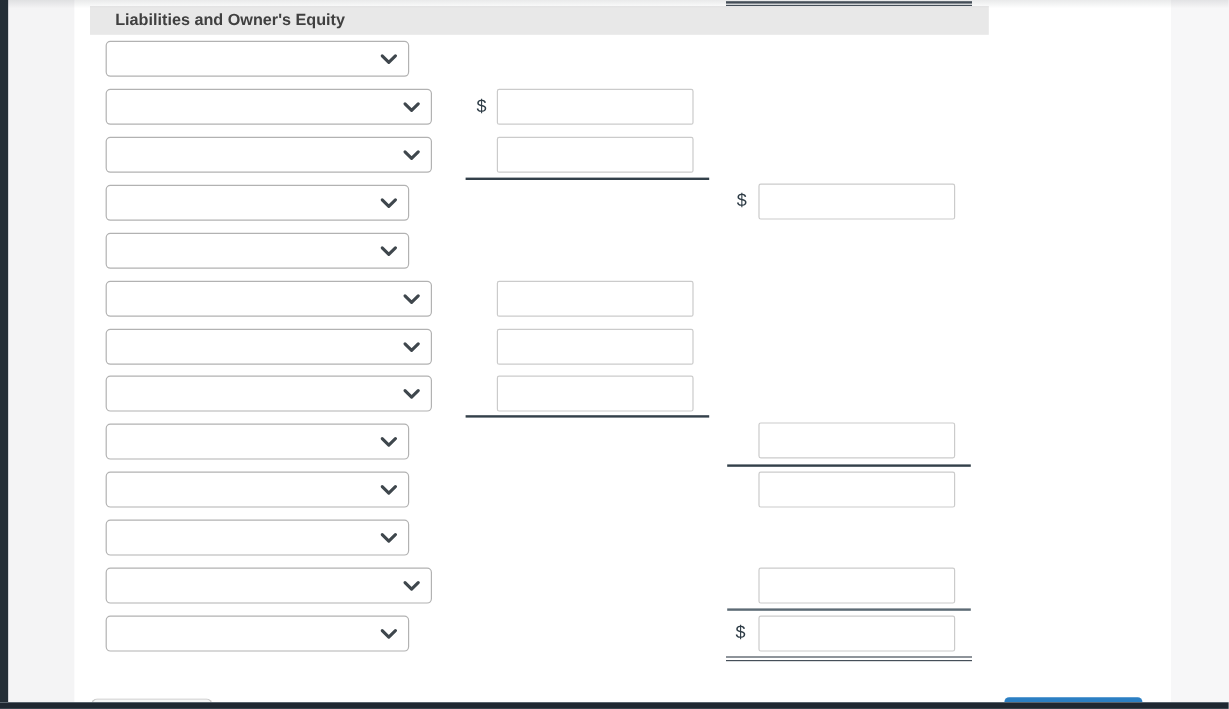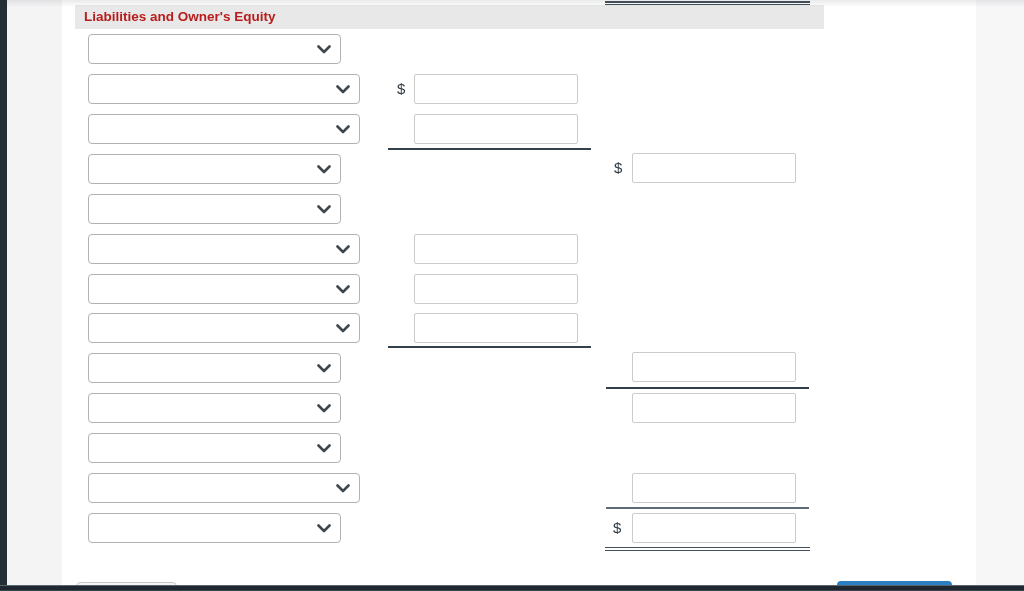--- a/index.html
+++ b/index.html
@@ -10,21 +10,21 @@
   }
   .abs{position:absolute;box-sizing:border-box;}
   #stage{position:absolute;left:0;top:0;width:1024px;height:591px;}
   .left-strip{left:0;top:0;width:7px;height:591px;background:#242e36;}
   .gutter-left{left:7px;top:0;width:55px;height:591px;background:#f4f4f5;}
   .content{left:62px;top:0;width:914px;height:591px;background:#ffffff;}
   .gutter-right{left:976px;top:0;width:48px;height:591px;background:#f7f7f8;}
   .top-shadow{left:0;top:0;width:1024px;height:7px;
     background:linear-gradient(rgba(40,48,56,0.10),rgba(40,48,56,0));pointer-events:none;}
   .hdr{left:75px;top:5px;width:749px;height:24px;background:#e8e8e8;
-    color:#b91c1c;font-size:13.5px;font-weight:bold;line-height:24px;padding-left:9px;}
+    color:#404040;font-size:13.5px;font-weight:bold;line-height:24px;padding-left:21px;}
   .sel{height:30px;background:#fff;border:1px solid #b2b2b2;border-radius:4px;cursor:pointer;}
   .sel .chev{position:absolute;right:9px;top:50%;margin-top:-4px;width:14px;height:9px;display:block;}
   .inp{height:30px;background:#fff;border:1px solid #cbcbcb;border-radius:2px;
     padding:0 6px;font-size:13px;color:#2d3b45;outline:none;}
   .dollar{color:#2d3b45;font-size:15px;line-height:30px;}
   .rule{background:#33404a;height:2px;}
   .rule-gray{background:#5d6b75;height:2px;}
   .rule-thin{background:#454f59;height:1.6px;}
   .btn-gray{left:76px;top:582px;width:101px;height:12px;background:#f6f6f6;
     border:1px solid #c6c6c6;border-bottom:none;border-radius:5px 5px 0 0;}

